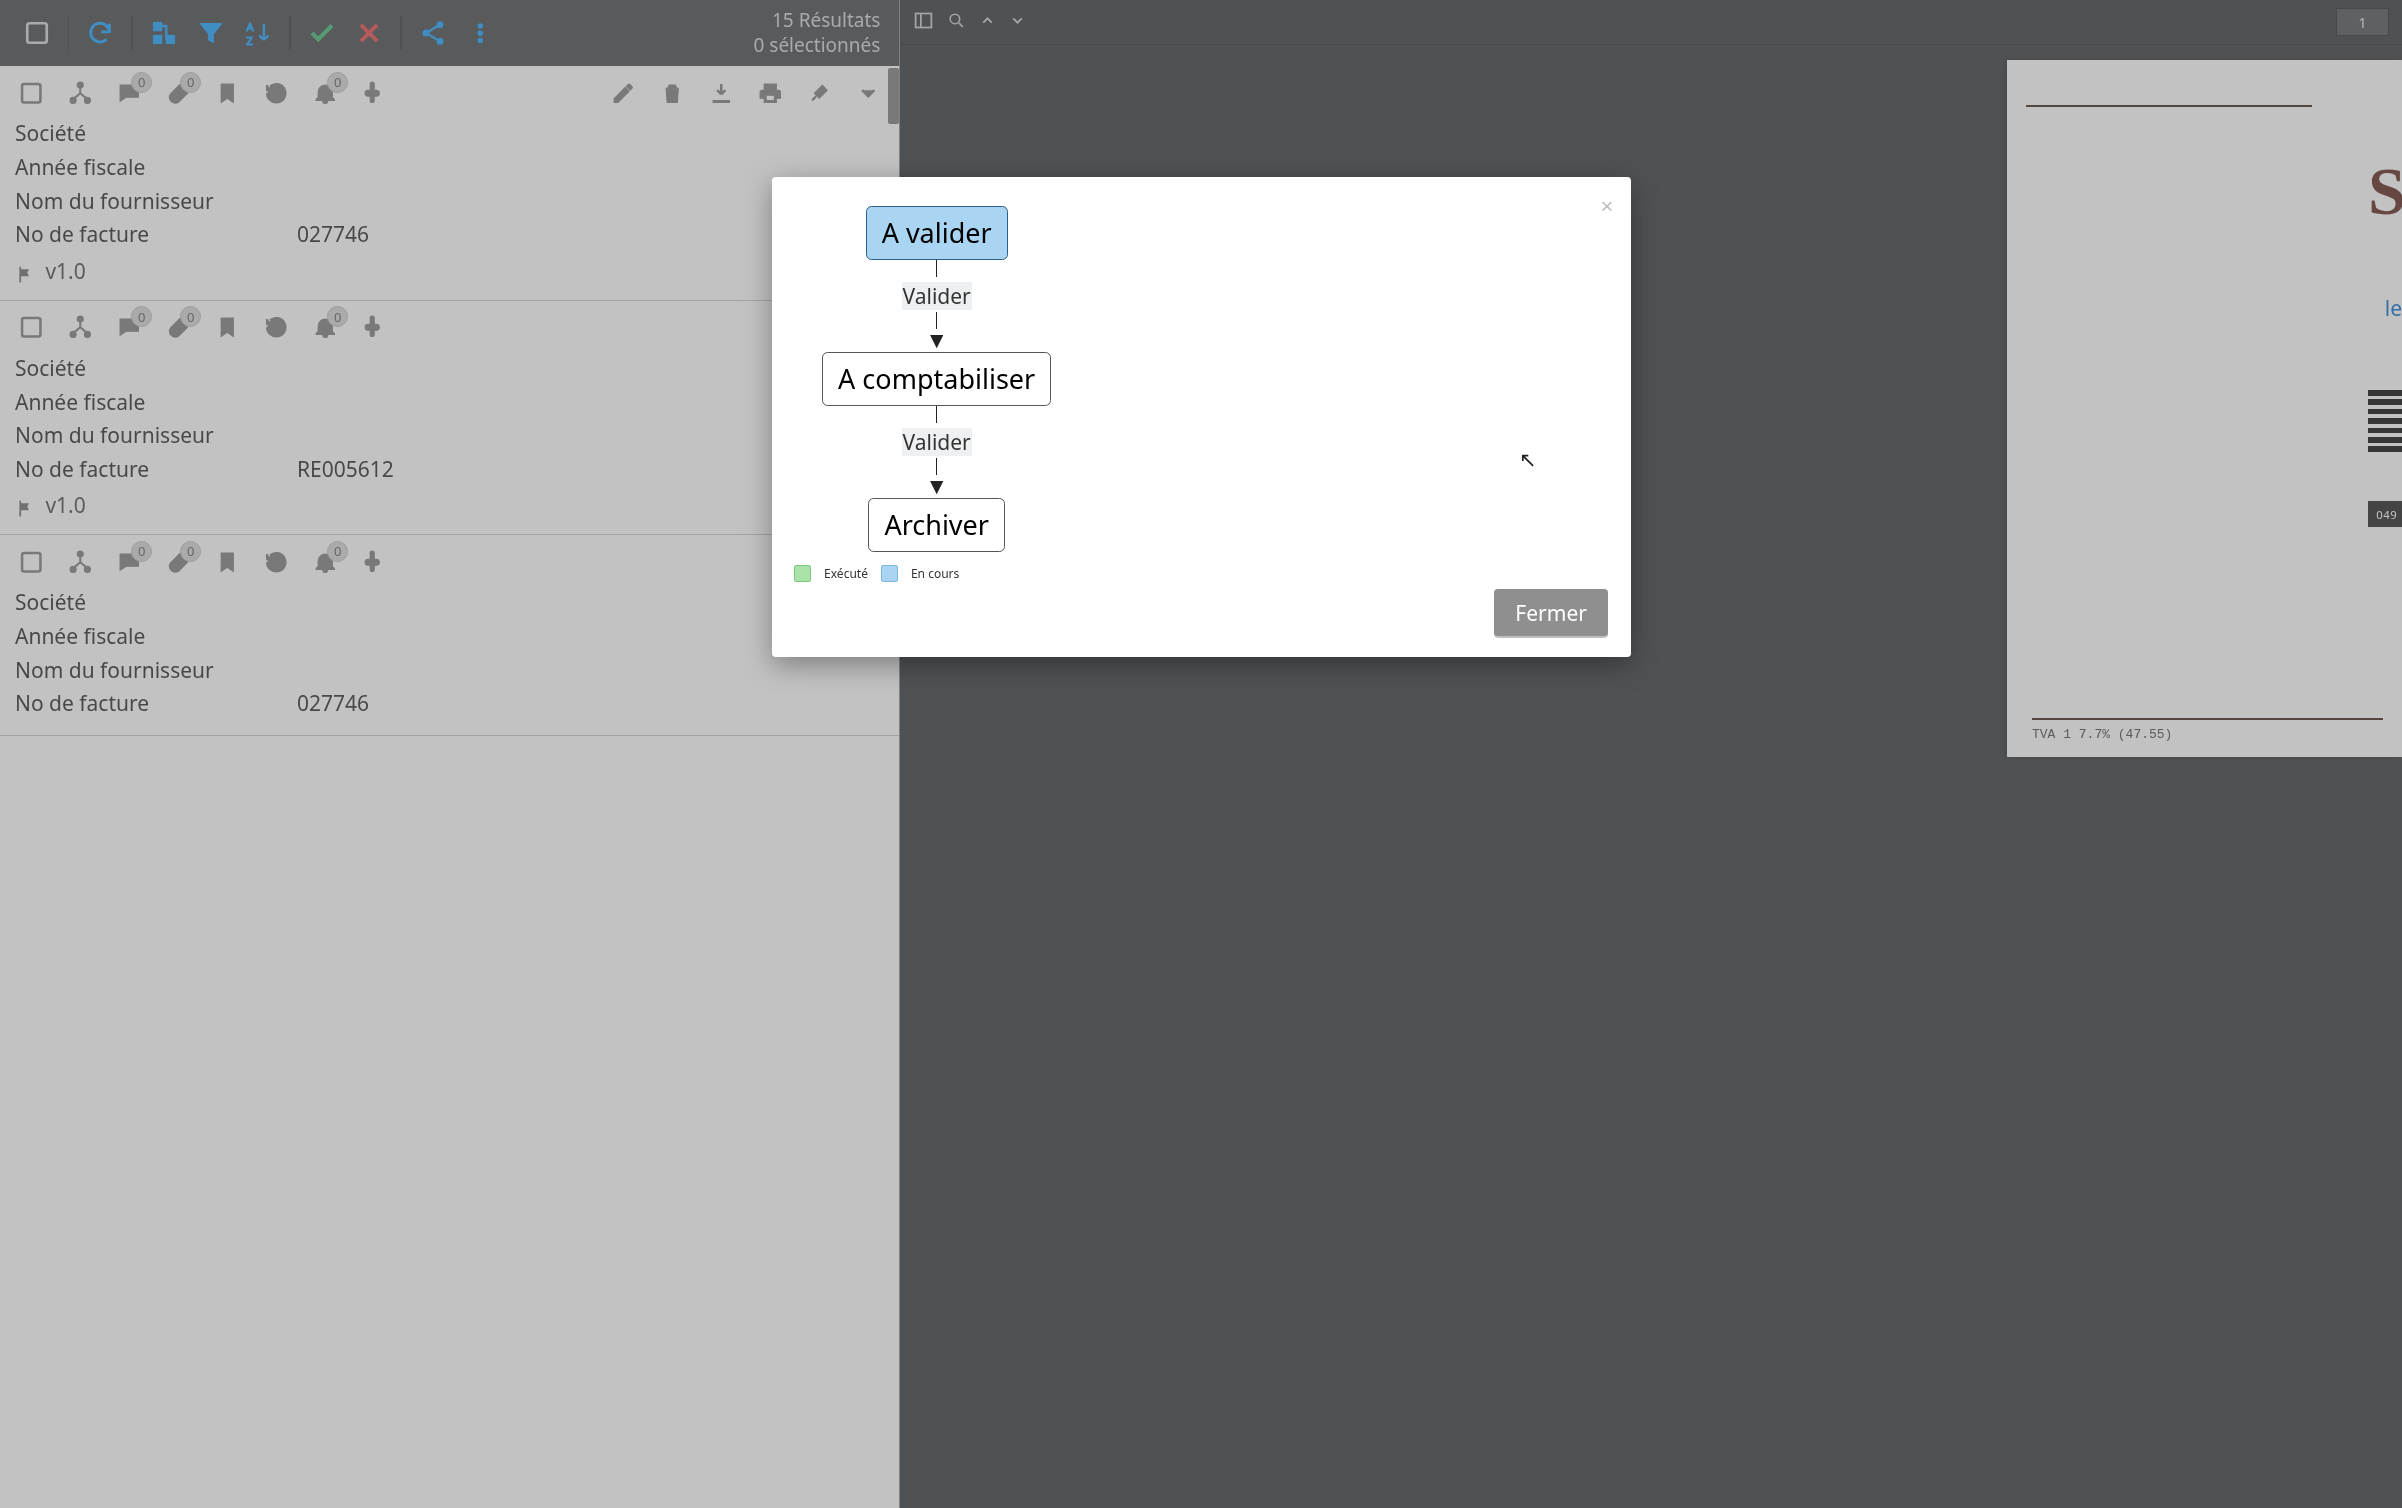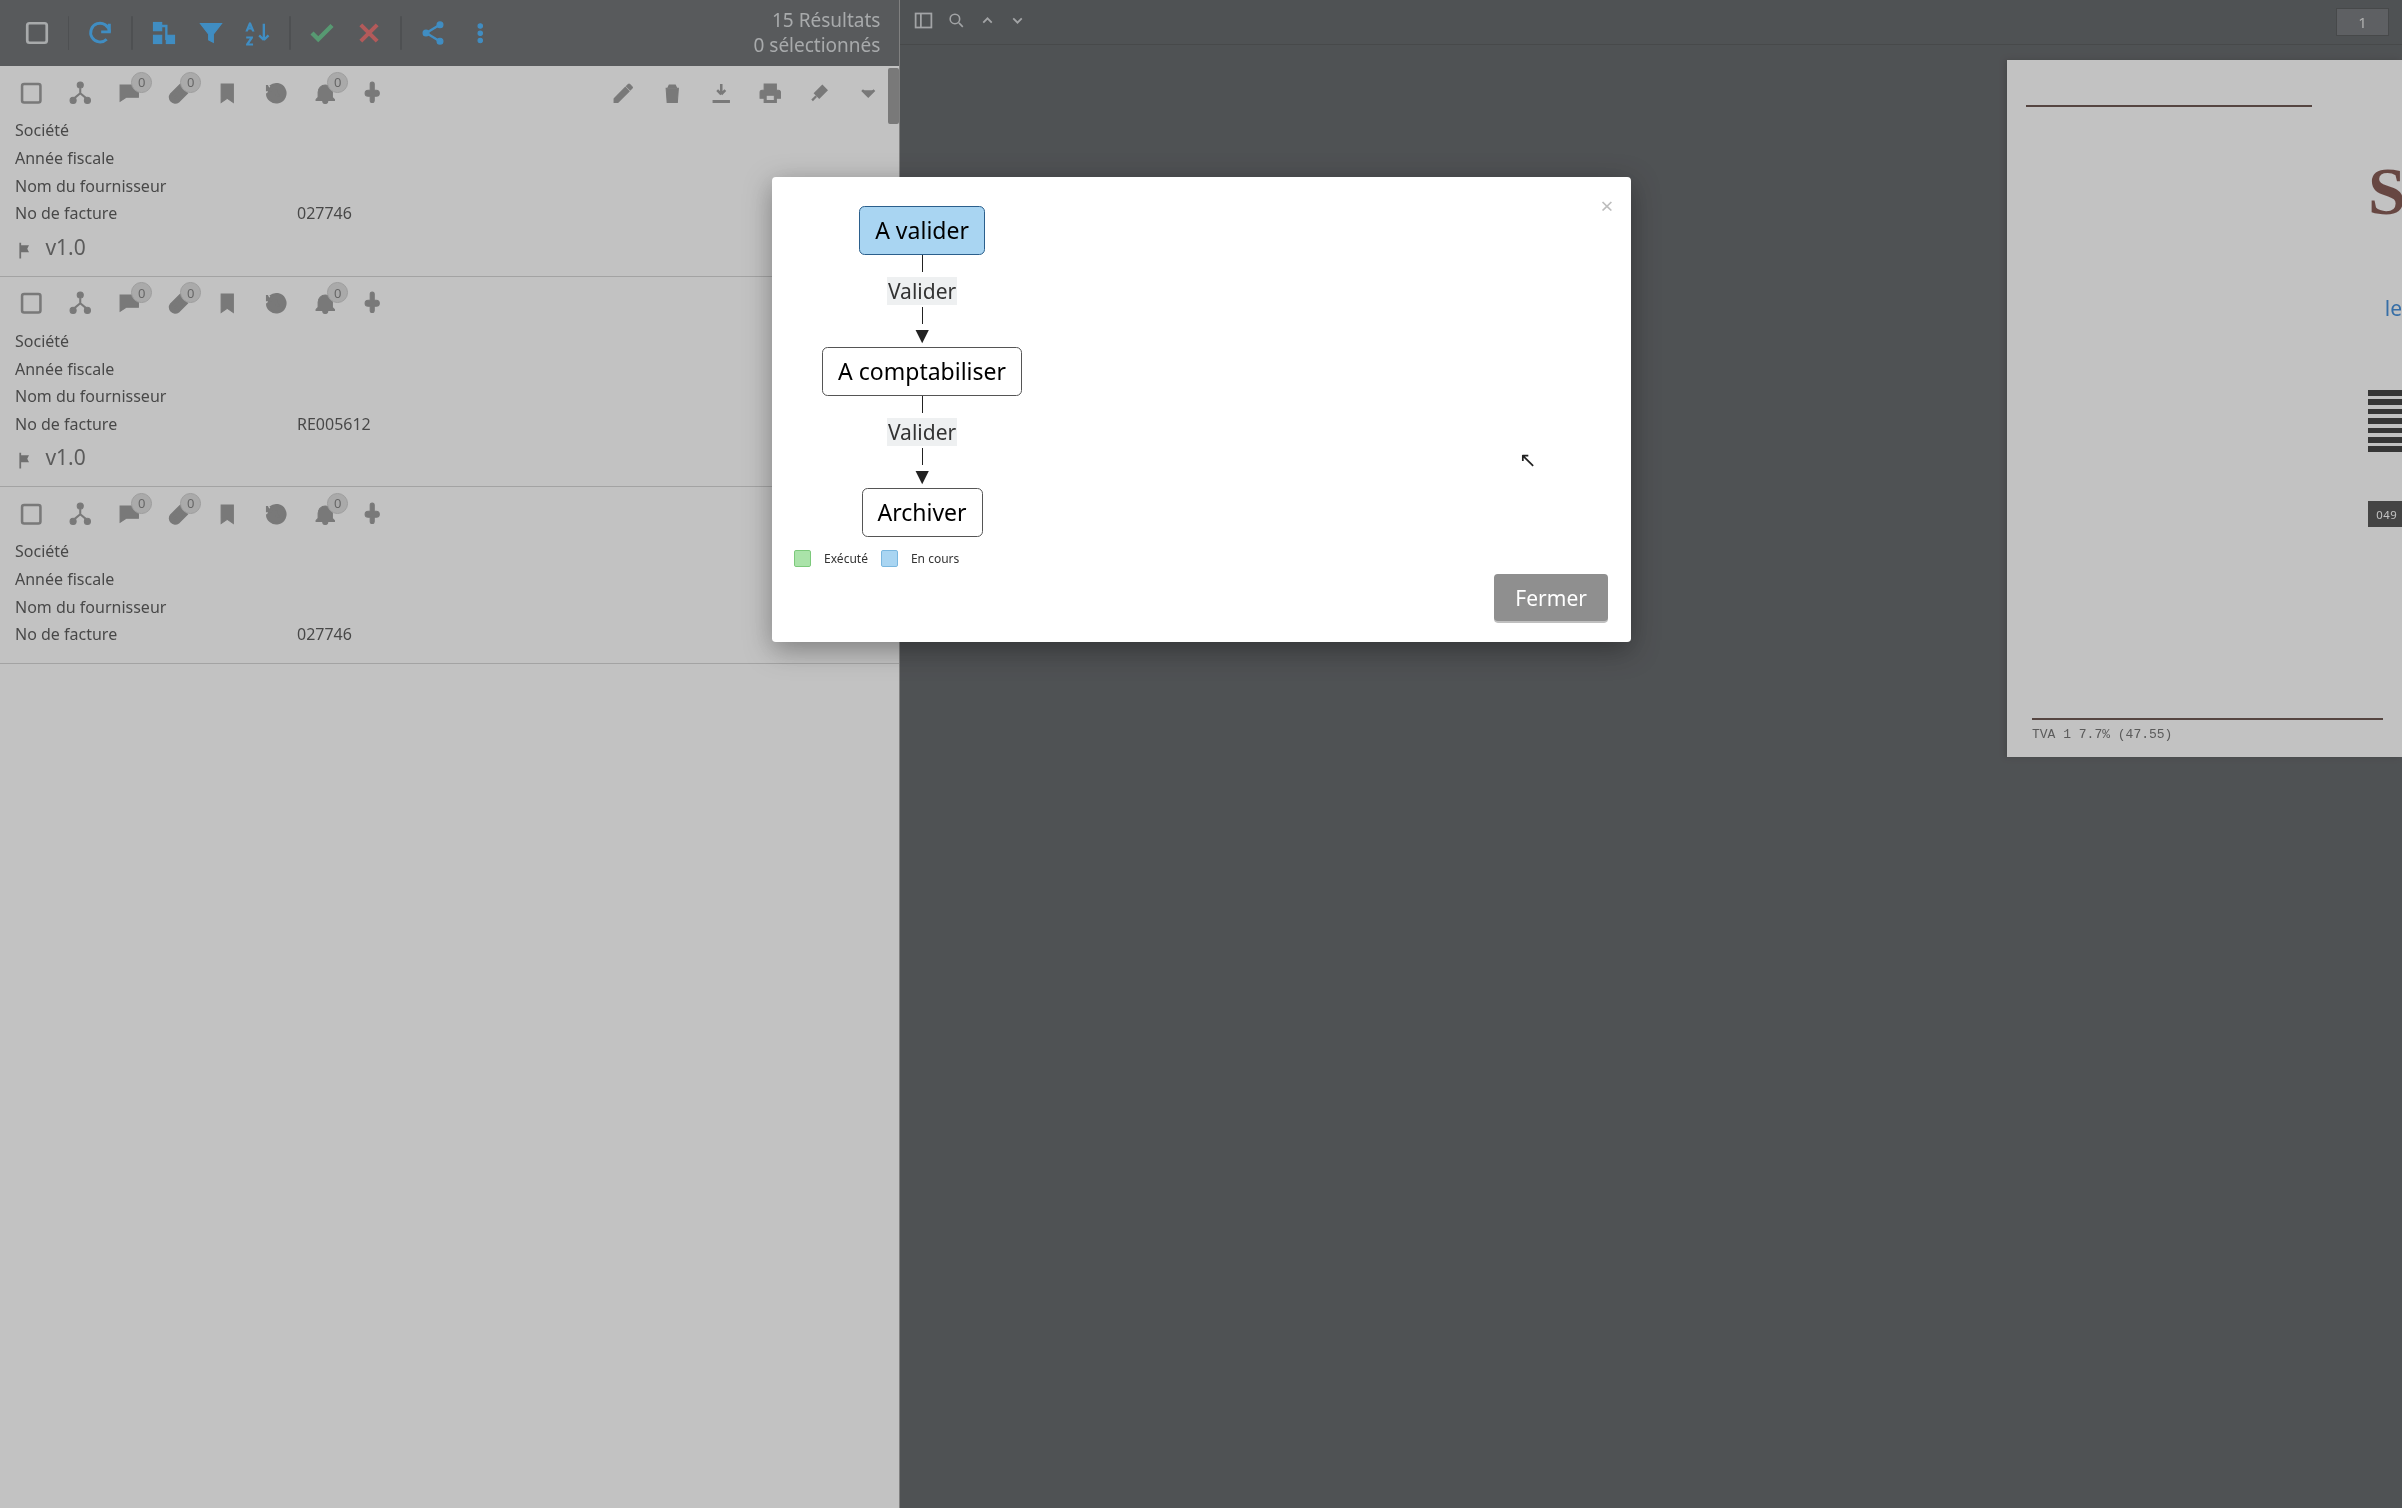--- a/index.html
+++ b/index.html
@@ -25,21 +25,21 @@
   
   .list { flex: 1; overflow-y: auto; position: relative; }
   .scroll-ind { position: absolute; top:1.9px; right:0; width:11.3px; height:56px; background:#7b7b7b; border-radius:1.9px;}
   .card { border-bottom: 0.9px solid #c7c7c7; padding: 9.4px 15px 15px 15px; background: #fff; }
   .card-icons { display: flex; align-items: center; gap: 21px; padding: 3.8px 1.9px 9.4px 1.9px; }
   .card-icons .spacer { flex: 1; }
   .ico { width: 28px; height: 28px; display: flex; align-items: center; justify-content: center; position: relative; }
   .ico svg { width: 24.5px; height: 24.5px; }
   .gi { fill: #7a7a7a; stroke: #7a7a7a; color: #7a7a7a; }
   .badge { position: absolute; top: -7.5px; right: -9.4px; min-width: 21px; height: 21px; border-radius: 10.4px; background: #d3d3d3; color: #595959; font-size: 13px; display: flex; align-items: center; justify-content: center; border:0.9px solid #bcbcbc;}
-  .fieldrow { display: flex; align-items: center; font-size: 16px; color: #222; padding: 2.8px 0; }
+  .fieldrow { display: flex; align-items: center; font-size: 21px; color: #222; padding: 2.8px 0; }
   .fieldrow .label { flex: 0 0 282px; }
   .fieldrow .value { }
   .version-row { display:flex; align-items:flex-end; gap:9.4px; font-size:21px; color:#444; padding-top:5.6px;}
   .version-row svg { width:21px; height:21px; fill:#6b6b6b;}
 
   
   .viewer-tb { background: #2f3337; height: 45px; display:flex; align-items:center; gap:13px; padding:0 13px; color:#c5c9cc; border-bottom:0.9px solid #1f2326;}
   .viewer-tb .pg { margin-left:auto; display:flex; align-items:center; gap:7.5px;}
   .pg-input { width:53px; height:28px; background:#4a4e52; border:0.9px solid #1f2326; color:#ddd; text-align:center; font-size:15px;}
   .doc-area { flex:1; background:#2f3337; padding:15px 0 0 38px; overflow:hidden; position:relative;}
@@ -51,21 +51,21 @@
   .qr span{display:block; width:100%; height:5.6px; background:#000; margin-bottom:3.8px;}
   .dark-strip{ position:absolute; top:441px; right:-3.8px; width:38px; height:26px; background:#1a1a1a; color:#fff; font-size:11.3px; display:flex; align-items:center; justify-content:center; letter-spacing:0.5px;}
   .doc-foot { position:absolute; bottom:15px; left:25px; right:19px; border-top:2.8px solid #3a1d15; padding-top:7.5px; font-family: "Courier New", monospace; color:#444; font-size:13px;}
 
   
   .overlay { position: fixed; inset: 0; background: rgba(120,120,120,0.45); display:flex; align-items:flex-start; justify-content:center; }
   .modal { background: #fff; width: 859px; margin-top: 177px; border-radius: 3.8px; box-shadow: 0 7.5px 28px rgba(0,0,0,.35); padding: 21px 22.6px; position:relative;}
   .modal-close { position:absolute; top:13px; right:17px; color:#bdbdbd; font-size:22.6px; cursor:pointer;}
   .modal-title { font-size: 28px; color:#222; text-align:center; margin-bottom: 17px;}
   .flow { padding: 7.5px 28px 9.4px 28px; }
-  .node { display:inline-block; padding: 7.5px 15px; border:0.9px solid #555; border-radius:5.6px; font-size:23px; background:#fff;}
+  .node { display:inline-block; padding: 7.5px 15px; border:0.9px solid #555; border-radius:5.6px; font-size:27px; background:#fff;}
   .node.current { background:#a9d5f2; border-color:#2b5f8c;}
   .edge-label { font-size:21px; color:#333; background:#eef0f1; padding:0 1px; margin:5.6px 0 1.9px 0;}
   .arrow { font-size:22.6px; color:#222; line-height:1;}
   .vline { width:0.9px; height:17px; background:#222;}
   .flow-col { display:flex; flex-direction:column; align-items:center; width:fit-content;}
   .legend { display:flex; align-items:center; gap:13px; font-size:12px; color:#333; margin-top: 3.8px;}
   .sw { width:17px; height:17px; display:inline-block; border-radius:1.9px; vertical-align:middle;}
   .sw.exec { background:#aae3a9; border:0.9px solid #7cc97b;}
   .sw.cur  { background:#a9d5f2; border:0.9px solid #7ab7df;}
   .modal-footer { display:flex; justify-content:flex-end; margin-top: 7.5px;}

